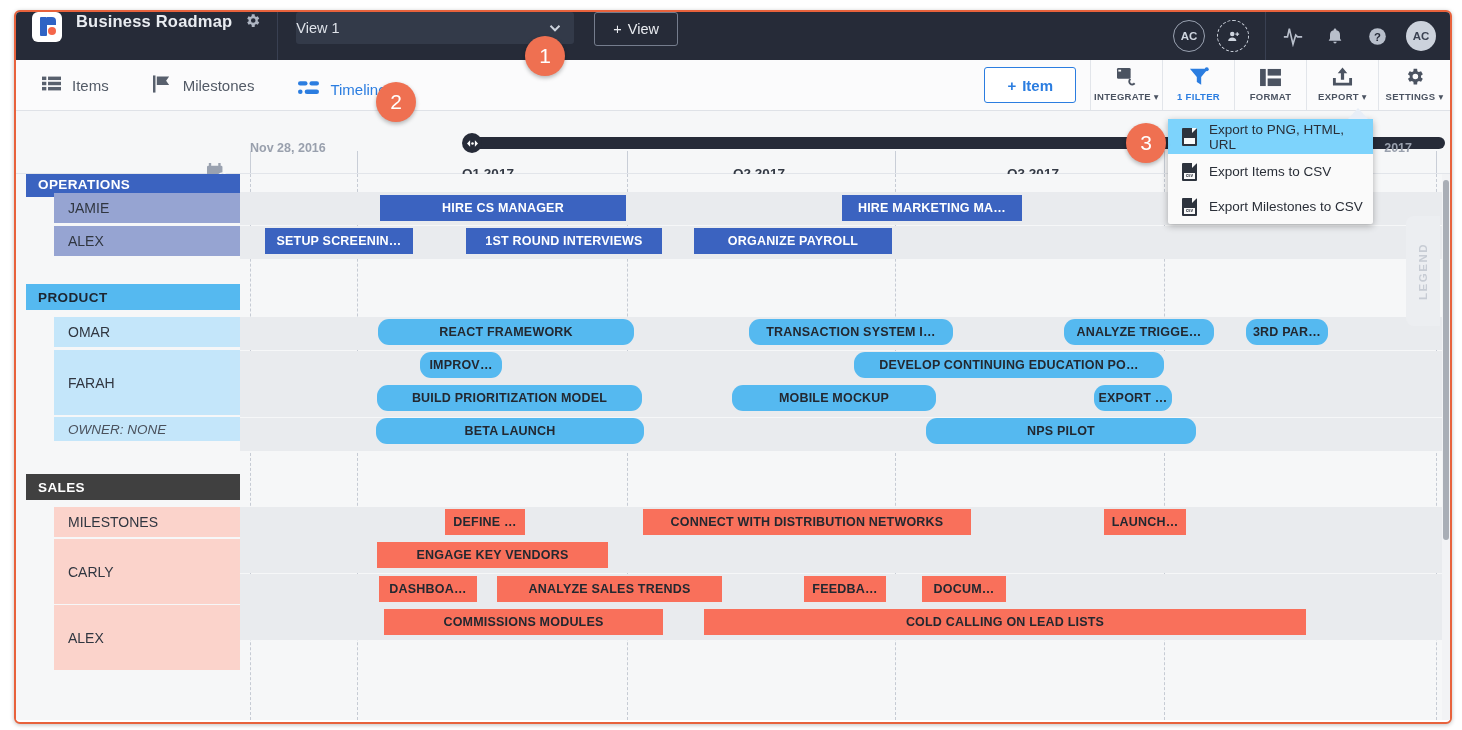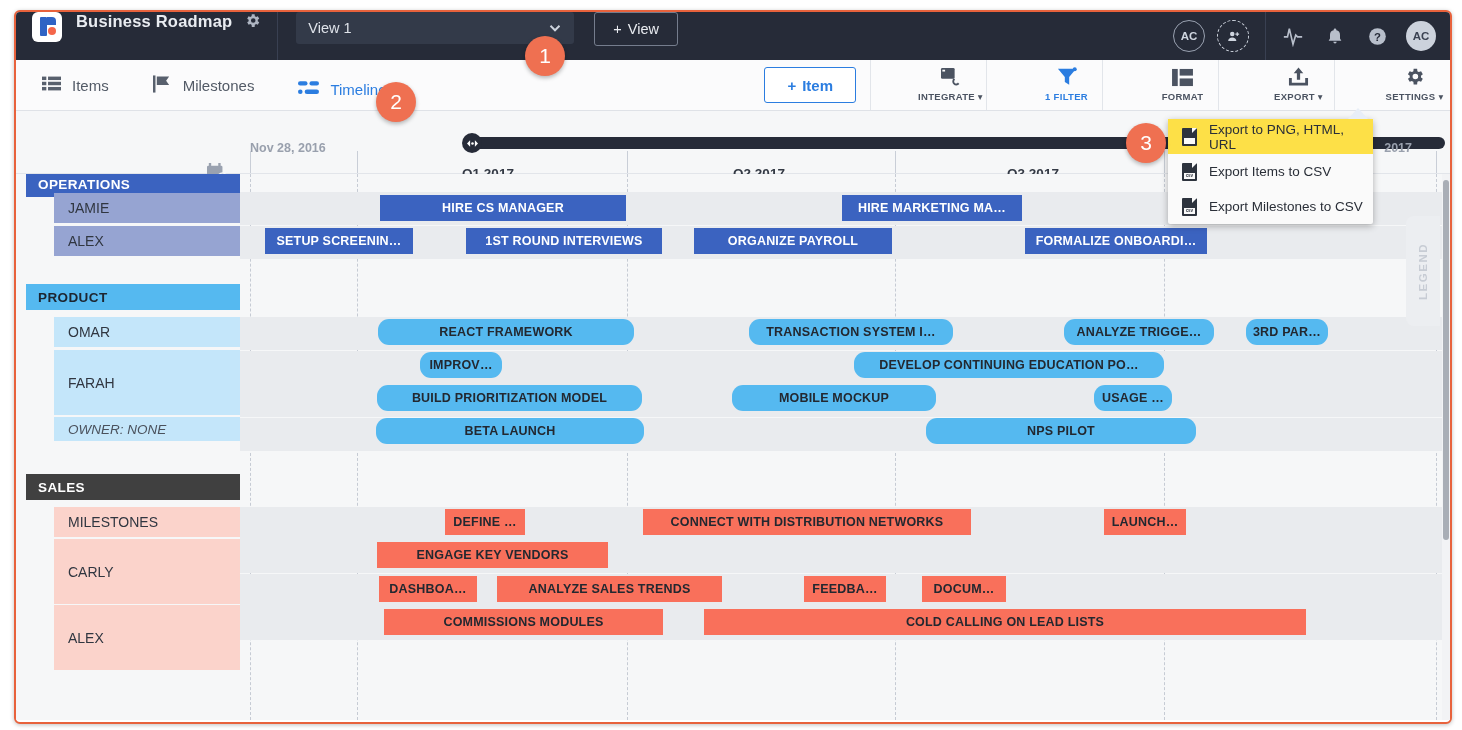--- a/index.html
+++ b/index.html
@@ -18,21 +18,21 @@
         position:relative;flex:0 0 auto;}
   .logo .lg1{position:absolute;left:8px;top:5px;width:7px;height:19px;background:#2f63c4;border-radius:1px;}
   .logo .lg2{position:absolute;left:15px;top:5px;width:9px;height:8px;background:#2f63c4;border-radius:0 4px 0 0;}
   .logo .lg3{position:absolute;left:16px;top:15px;width:8px;height:8px;border-radius:50%;background:#f4664a;}
   .app-title{color:#e9ecf1;font-size:16.5px;font-weight:bold;margin-left:14px;letter-spacing:.2px;}
   .title-gear{margin-left:12px;color:#aeb5c2;display:flex;align-items:center;}
   .topbar-divider{width:1px;height:48px;background:#394052;margin-left:16px;}
 
   .viewselect{position:relative;margin-left:18px;width:278px;height:32px;background:#333a49;
       border-radius:3px;display:flex;align-items:center;color:#dfe3ea;font-size:14.5px;}
-  .viewselect .vlabel{margin-left:12px;}
+  .viewselect .vlabel{}
   .viewselect .chev{position:absolute;right:10px;top:7px;color:#cdd3dd;}
 
   .addview{margin-left:20px;height:32px;padding:0 18px;border:1px solid #757d8d;border-radius:3px;
       color:#e9ecf1;font-size:14.5px;display:flex;align-items:center;gap:6px;background:transparent;}
 
   .topright{margin-left:auto;display:flex;align-items:center;height:48px;}
   .avatar-ring{width:30px;height:30px;border-radius:50%;border:1.5px solid #9aa2b1;color:#cfd5df;
       font-size:11.5px;display:flex;align-items:center;justify-content:center;font-weight:bold;}
   .adduser{width:30px;height:30px;border-radius:50%;border:1.6px dashed #cfd5df;margin-left:12px;
       display:flex;align-items:center;justify-content:center;color:#cfd5df;}
@@ -47,21 +47,21 @@
   .tab{display:flex;align-items:center;gap:11px;height:50px;padding:0 22px 0 22px;color:#525a66;
        font-size:15px;position:relative;}
   .tab:first-child{padding-left:26px;}
   .tab.active{color:#2b7de0;margin-top:8px;}
   .tab.active:after{content:"";position:absolute;left:14px;right:6px;bottom:0;height:3px;background:#2b7de0;}
 
   .tb-right{margin-left:auto;display:flex;align-items:stretch;height:50px;}
   .additem{align-self:center;margin-right:14px;height:34px;padding:0 22px;border:1px solid #2b7de0;
      border-radius:3px;color:#2b7de0;font-size:15px;font-weight:bold;display:flex;align-items:center;gap:6px;background:#fff;}
   .tbtn{width:71px;border-left:1px solid #e2e5ea;display:flex;flex-direction:column;align-items:center;
-     justify-content:center;gap:4px;color:#4b5361;font-size:9.5px;font-weight:bold;letter-spacing:.3px;padding-bottom:4px;padding-left:44px;}
+     justify-content:center;gap:4px;color:#4b5361;font-size:9.5px;font-weight:bold;letter-spacing:.3px;padding-bottom:4px;}
   .tbtn.acc{color:#2b7de0;}
   .tbtn .ti{height:22px;display:flex;align-items:flex-end;}
 
   
   .tl-head{position:relative;height:62px;background:#f6f7f8;border-bottom:1px solid #e2e5ea;}
   .slider-track{position:absolute;left:450px;right:5px;top:26px;height:12px;background:#262b38;border-radius:6px;}
   .slider-knob{position:absolute;left:446px;top:22px;width:20px;height:20px;border-radius:50%;background:#262b38;
      display:flex;align-items:center;justify-content:center;color:#fff;font-size:8px;}
   .startdate{position:absolute;left:234px;top:30px;color:#99a0ad;font-size:12.5px;font-weight:bold;}
   .enddate{position:absolute;right:38px;top:30px;color:#99a0ad;font-size:12.5px;font-weight:bold;}
@@ -95,21 +95,21 @@
       font-weight:bold;letter-spacing:1.5px;}
   .vscroll{position:absolute;right:0;top:0;width:8px;bottom:0;background:#f2f3f5;}
   .vscroll i{position:absolute;left:1px;top:6px;width:6px;height:360px;background:#a9aeb6;border-radius:3px;display:block;}
 
   
   .menu{position:absolute;left:1168px;top:119px;width:205px;background:#fafafa;
         box-shadow:0 2px 7px rgba(0,0,0,.3);border-radius:2px;z-index:40;}
   .menu-arrow{position:absolute;left:1348px;top:108px;width:0;height:0;
         border-left:10px solid transparent;border-right:10px solid transparent;border-bottom:11px solid #e8eef7;z-index:41;}
   .mitem{height:35px;display:flex;align-items:center;gap:12px;padding-left:14px;color:#2a2f38;font-size:13.5px;}
-  .mitem.hi{background:#fde047;}
+  .mitem.hi{background:#7dd3fc;}
   .fileico{width:15px;height:18px;background:#2d333d;position:relative;border-radius:1px;flex:0 0 auto;}
   .fileico:before{content:"";position:absolute;right:0;top:0;border-left:5px solid #fafafa;border-bottom:5px solid transparent;}
   .fileico em{position:absolute;left:1.5px;bottom:2px;right:2px;height:6px;background:#fafafa;color:#2d333d;
       font-size:4.5px;font-style:normal;text-align:center;line-height:6px;font-weight:bold;letter-spacing:-.2px;}
 
   
   .badge{position:absolute;width:40px;height:40px;border-radius:50%;background:#ef7051;color:#fff;
      font-size:21px;display:flex;align-items:center;justify-content:center;z-index:60;
      box-shadow:0 2px 4px rgba(0,0,0,.28);}
 </style>
@@ -331,38 +331,37 @@
     <div class="rowlabel" style="top:19px;height:30px;background:#96a4d2">JAMIE</div>
     <div class="rowlabel" style="top:52px;height:30px;background:#96a4d2">ALEX</div>
 
     <div class="bar ops" style="left:364px;top:21px;width:246px">HIRE CS MANAGER</div>
     <div class="bar ops" style="left:826px;top:21px;width:180px">HIRE MARKETING MA…</div>
     <div class="bar ops" style="left:1241px;top:21px;width:84px">FUNCTI…</div>
 
     <div class="bar ops" style="left:249px;top:54px;width:148px">SETUP SCREENIN…</div>
     <div class="bar ops" style="left:450px;top:54px;width:196px">1ST ROUND INTERVIEWS</div>
     <div class="bar ops" style="left:678px;top:54px;width:198px">ORGANIZE PAYROLL</div>
-    <div class="bar ops" style="left:1009px;top:54px;width:182px">FORMALIZE ONBOARDI…</div>
 
     <div class="grp" style="top:110px;background:#55b9f0;color:#1d2530">PRODUCT</div>
     <div class="rowlabel" style="top:143px;height:30px;background:#c4e6fa">OMAR</div>
     <div class="rowlabel" style="top:176px;height:65px;background:#c4e6fa">FARAH</div>
     <div class="rowlabel none" style="top:243px;height:24px;background:#c4e6fa">OWNER: NONE</div>
 
     <div class="bar prod" style="left:362px;top:145px;width:256px">REACT FRAMEWORK</div>
     <div class="bar prod" style="left:733px;top:145px;width:204px">TRANSACTION SYSTEM I…</div>
     <div class="bar prod" style="left:1048px;top:145px;width:150px">ANALYZE TRIGGE…</div>
     <div class="bar prod" style="left:1230px;top:145px;width:82px">3RD PAR…</div>
 
     <div class="bar prod" style="left:404px;top:178px;width:82px">IMPROV…</div>
     <div class="bar prod" style="left:838px;top:178px;width:310px">DEVELOP CONTINUING EDUCATION PO…</div>
 
     <div class="bar prod" style="left:361px;top:211px;width:265px">BUILD PRIORITIZATION MODEL</div>
     <div class="bar prod" style="left:716px;top:211px;width:204px">MOBILE MOCKUP</div>
-    <div class="bar prod" style="left:1078px;top:211px;width:78px">USAGE …</div>
+    <div class="bar prod" style="left:1078px;top:211px;width:78px">EXPORT …</div>
 
     <div class="bar prod" style="left:360px;top:244px;width:268px">BETA LAUNCH</div>
     <div class="bar prod" style="left:910px;top:244px;width:270px">NPS PILOT</div>
 
     <div class="grp" style="top:300px;background:#404040;color:#ffffff">SALES</div>
     <div class="rowlabel" style="top:333px;height:30px;background:#fbd3cb">MILESTONES</div>
     <div class="rowlabel" style="top:365px;height:65px;background:#fbd3cb">CARLY</div>
     <div class="rowlabel" style="top:431px;height:65px;background:#fbd3cb">ALEX</div>
 
     <div class="bar sales" style="left:429px;top:335px;width:80px">DEFINE …</div>

